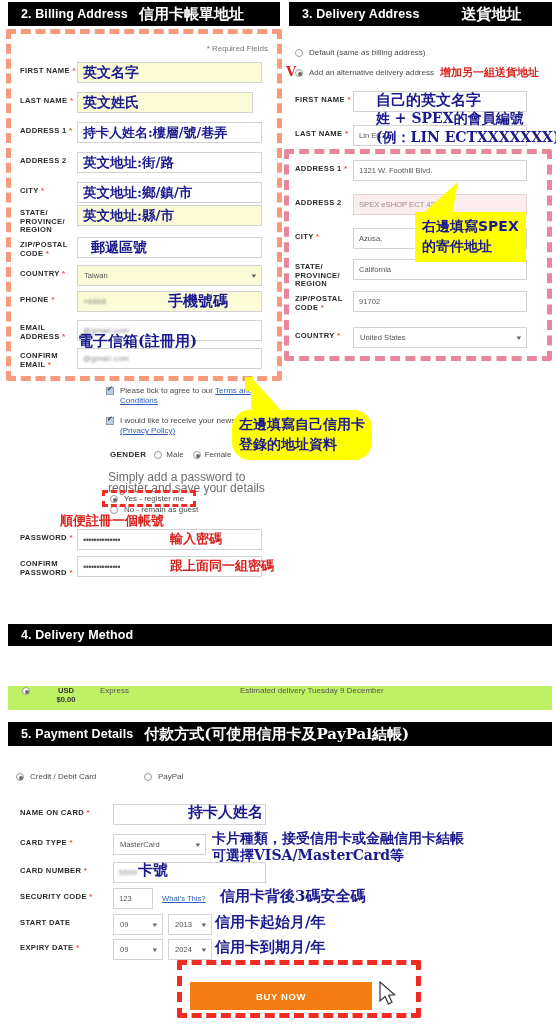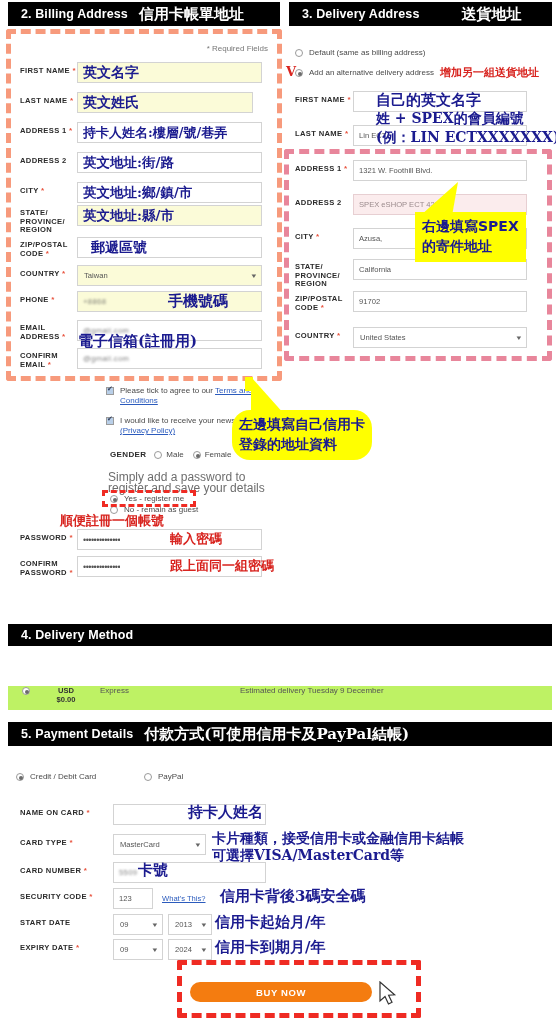--- a/index.html
+++ b/index.html
@@ -497,19 +497,19 @@
       <span class="caret">▼</span>
     </div>
     <div class="sel" style="width:44px; margin-left:5px;">
       <span>2024</span>
       <span class="caret">▼</span>
     </div>
   </div>
   <div class="cn-note cn-blue" style="left:215px; top:938px; font-size:15px;">信用卡到期月/年</div>
 
   <div class="dash-red-thick" style="left:177px; top:960px; width:244px; height:58px;"></div>
-  <div class="buy-btn" style="left:190px; top:982px; width:182px; height:20px;border-radius:11px;">BUY NOW</div>
+  <div class="buy-btn" style="left:190px; top:982px; width:182px; height:28px;">BUY NOW</div>
 
   <svg class="cursor" style="left:379px; top:981px;" width="18" height="26" viewBox="0 0 18 26">
     <polygon points="1,1 1,20 6,15.5 9.5,23 13,21.3 9.6,14.2 15.6,13.8" fill="#ffffff" stroke="#333333" stroke-width="1.2"></polygon>
   </svg>
 
 </div>
 
 </body></html>

